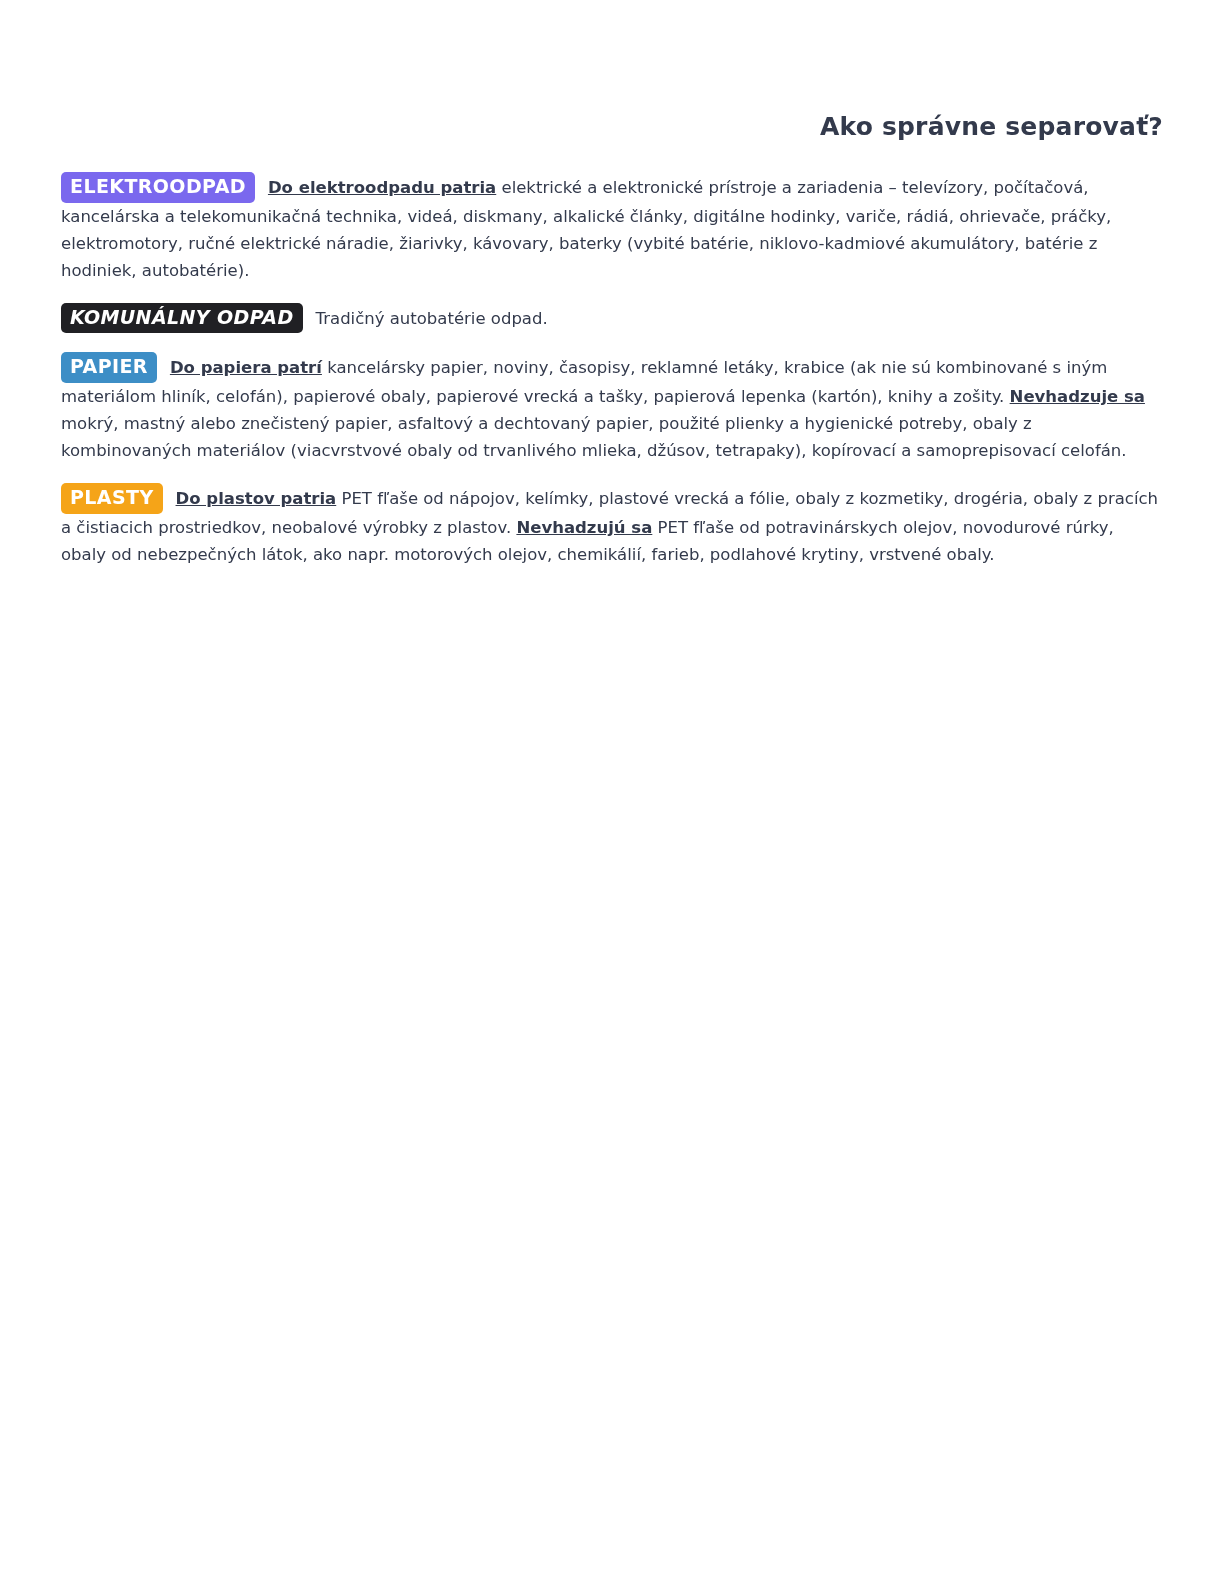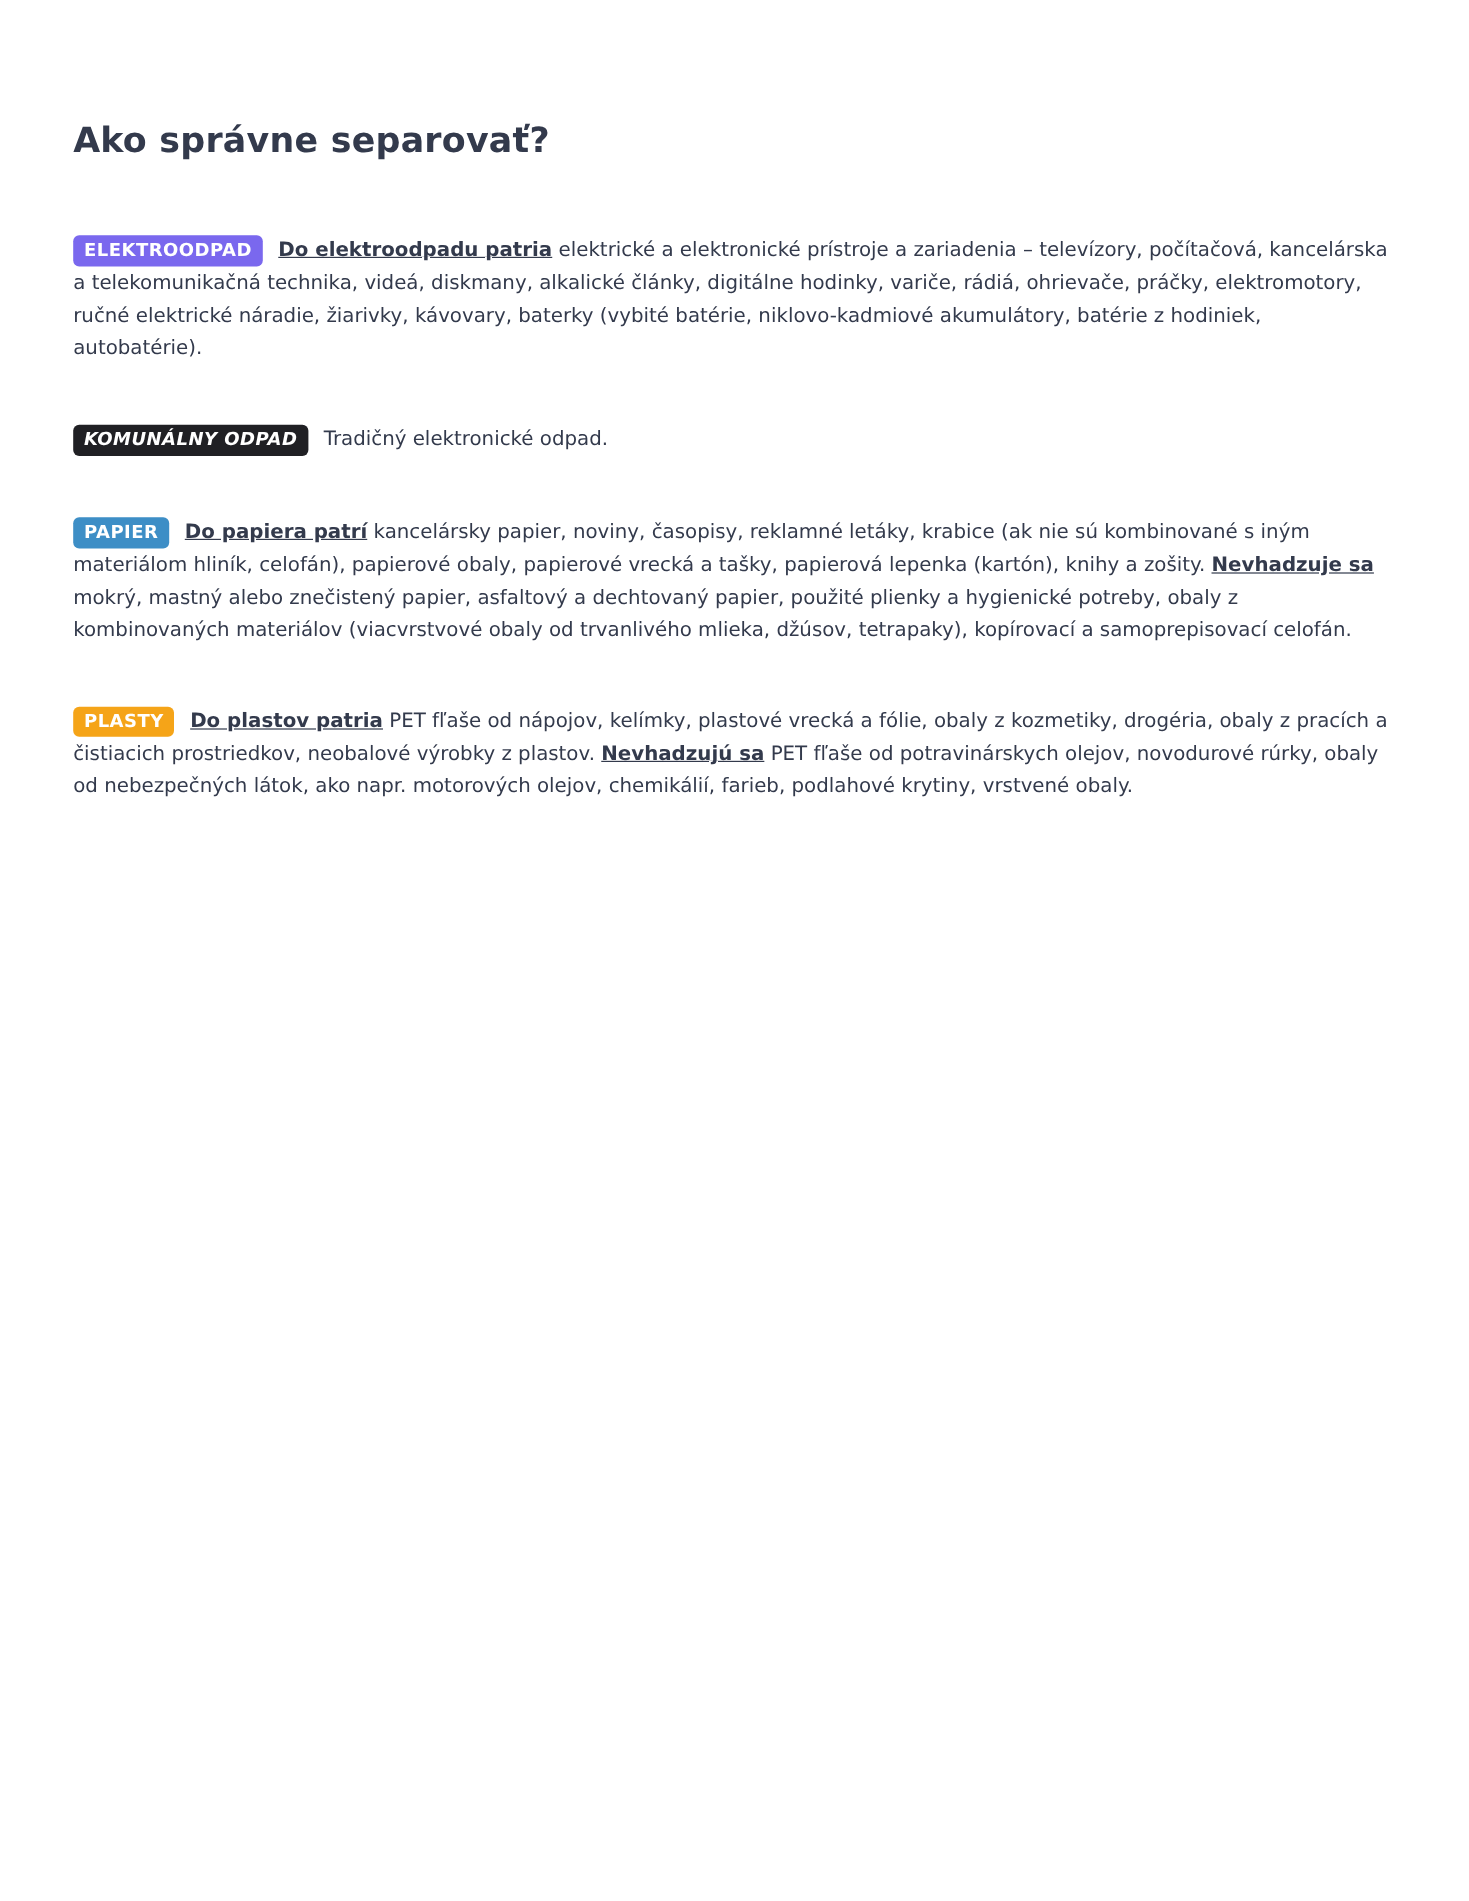--- a/index.html
+++ b/index.html
@@ -10,58 +10,58 @@
   .page {
     width: 1224px;
     min-height: 1584px;
     box-sizing: border-box;
     padding: 97px 61px 40px 61px;
     background: #ffffff;
     font-family: "DejaVu Sans", "Liberation Sans", sans-serif;
     color: #333a4c;
   }
   h1.page-title {
-    margin: 4px 0 30px 0;
-    font-size: 29px;
+    margin: 16px 0 30px 0;
+    font-size: 25px;
     line-height: 1.15;
     font-weight: bold;
     letter-spacing: 0.2px;
+    text-align: right;
   }
   p.para {
     margin: 0 0 19px 0;
     font-size: 16.5px;
     line-height: 27px;
   }
   .badge {
     display: inline-block;
     vertical-align: baseline;
     padding: 3px 9px 4px 9px;
     border-radius: 5px;
-    font-size: 15px;
+    font-size: 19px;
     font-weight: bold;
     line-height: 1.25;
     letter-spacing: 0.4px;
     margin-right: 13px;
     white-space: nowrap;
-    margin-top: 32px;
   }
   strong { font-weight: bold; text-decoration: underline; }
 </style>
 </head>
 <body>
 
 <div class="page" style="color: rgb(51, 58, 76);">
   <h1 class="page-title">Ako správne separovať?</h1>
 
   <div id="sections">
       <p class="para">
     <span class="badge" style="background: rgb(122, 104, 238); color: rgb(255, 255, 255);">ELEKTROODPAD</span><span><strong>Do elektroodpadu patria</strong><span> elektrické a elektronické prístroje a zariadenia – televízory, počítačová, kancelárska a telekomunikačná technika, videá, diskmany, alkalické články, digitálne hodinky, variče, rádiá, ohrievače, práčky, elektromotory, ručné elektrické náradie, žiarivky, kávovary, baterky (vybité batérie, niklovo-kadmiové akumulátory, batérie z hodiniek, autobatérie).</span></span>
   </p>
       <p class="para">
-    <span class="badge" style="background: rgb(32, 32, 36); color: rgb(255, 255, 255); font-style: italic;">KOMUNÁLNY ODPAD</span><span><span>Tradičný elektronické odpad.</span></span>
+    <span class="badge" style="background: rgb(32, 32, 36); color: rgb(255, 255, 255); font-style: italic;">KOMUNÁLNY ODPAD</span><span><span>Tradičný autobatérie odpad.</span></span>
   </p>
       <p class="para">
     <span class="badge" style="background: rgb(61, 142, 198); color: rgb(255, 255, 255);">PAPIER</span><span><strong>Do papiera patrí</strong><span> kancelársky papier, noviny, časopisy, reklamné letáky, krabice (ak nie sú kombinované s iným materiálom hliník, celofán), papierové obaly, papierové vrecká a tašky, papierová lepenka (kartón), knihy a zošity. </span><strong>Nevhadzuje sa</strong><span> mokrý, mastný alebo znečistený papier, asfaltový a dechtovaný papier, použité plienky a hygienické potreby, obaly z kombinovaných materiálov (viacvrstvové obaly od trvanlivého mlieka, džúsov, tetrapaky), kopírovací a samoprepisovací celofán.</span></span>
   </p>
       <p class="para">
     <span class="badge" style="background: rgb(245, 164, 24); color: rgb(255, 255, 255);">PLASTY</span><span><strong>Do plastov patria</strong><span> PET fľaše od nápojov, kelímky, plastové vrecká a fólie, obaly z kozmetiky, drogéria, obaly z pracích a čistiacich prostriedkov, neobalové výrobky z plastov. </span><strong>Nevhadzujú sa</strong><span> PET fľaše od potravinárskych olejov, novodurové rúrky, obaly od nebezpečných látok, ako napr. motorových olejov, chemikálií, farieb, podlahové krytiny, vrstvené obaly.</span></span>
   </p>
     </div>
 </div>
 

